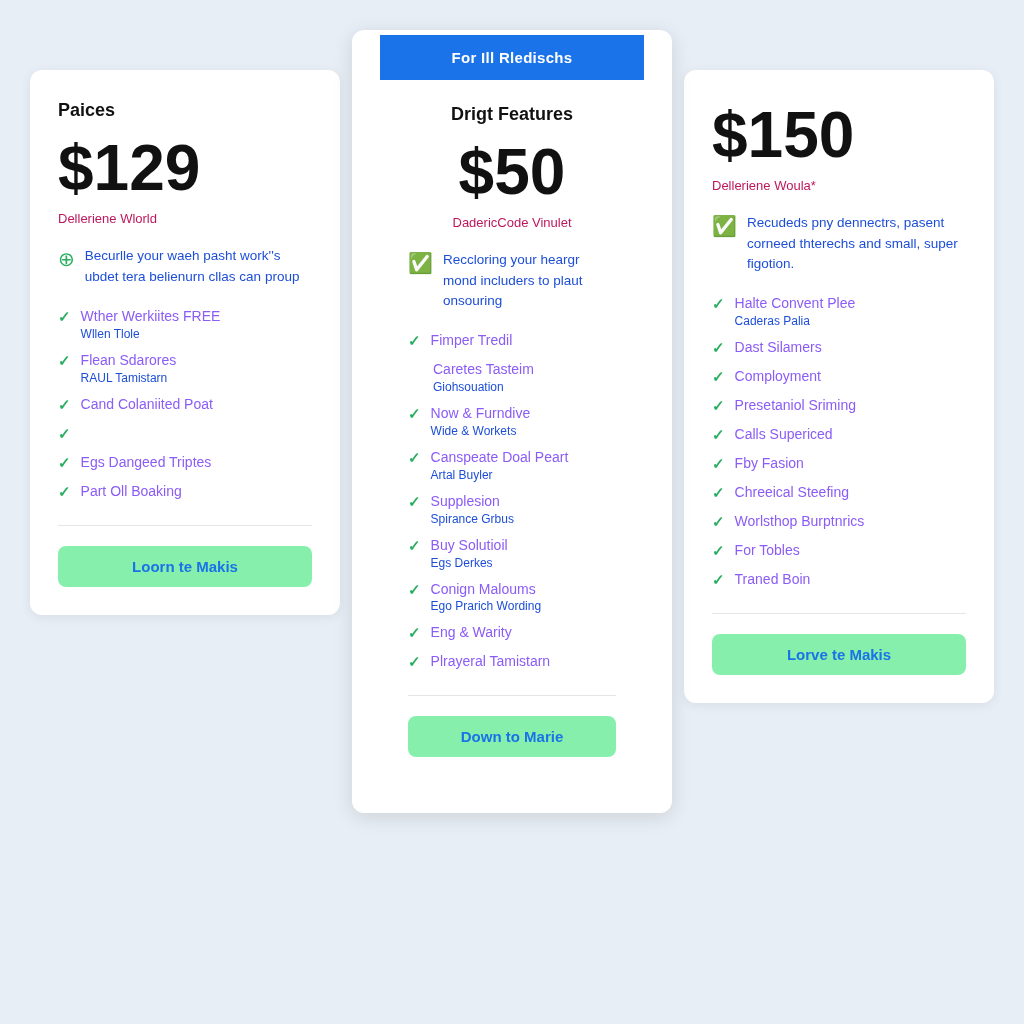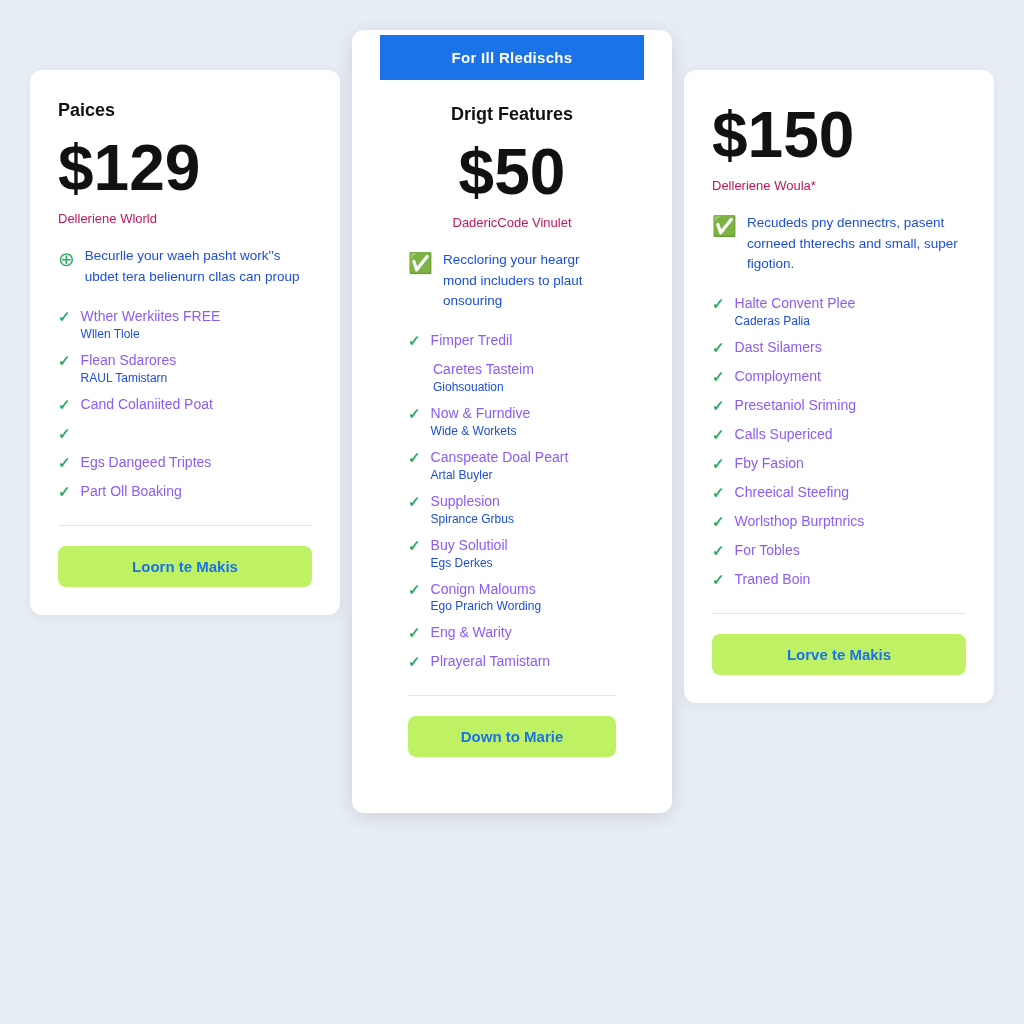--- a/index.html
+++ b/index.html
@@ -150,21 +150,21 @@
       width: 100%;
       padding: 12px 20px;
       border-radius: 8px;
       border: none;
       font-size: 15px;
       font-weight: 600;
       cursor: pointer;
       text-align: center;
     }
     .btn-secondary {
-      background: #bef264;
+      background: #86efac;
       color: #1a73e8;
     }
 
     
     .left-card .plan-title { text-align: left; }
     .left-card .plan-price { text-align: left; }
     .left-card .plan-sub { text-align: left; }
 
     
     .right-card .plan-title { text-align: left; }

